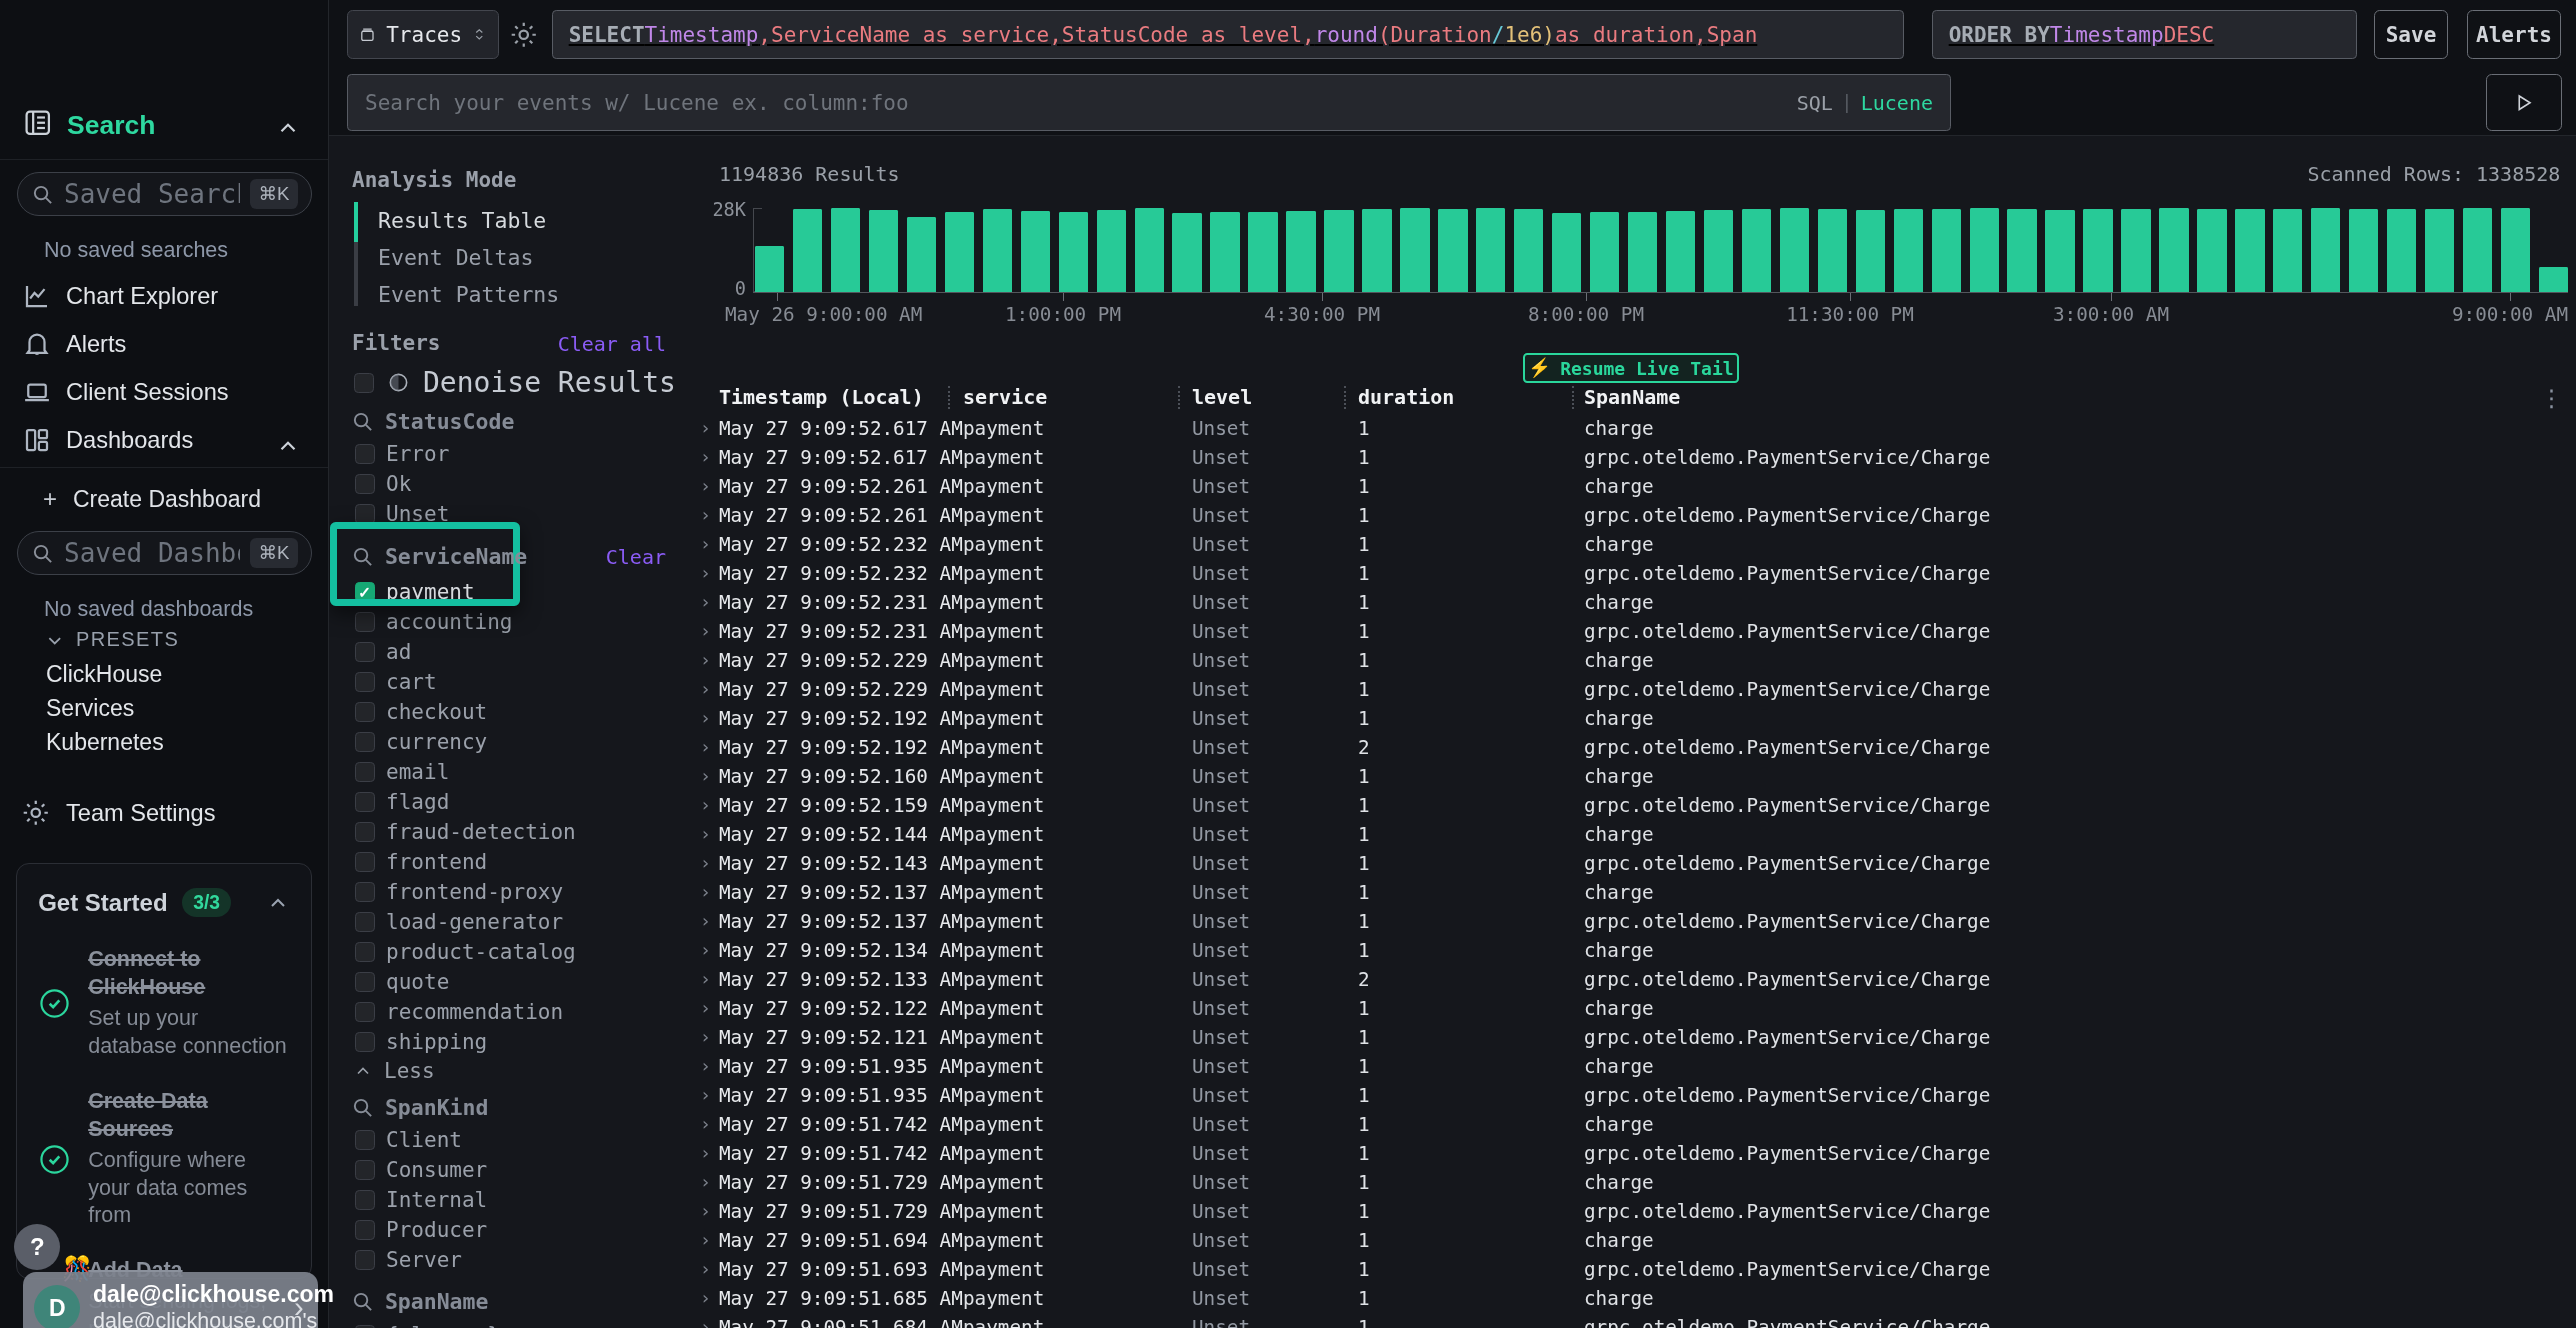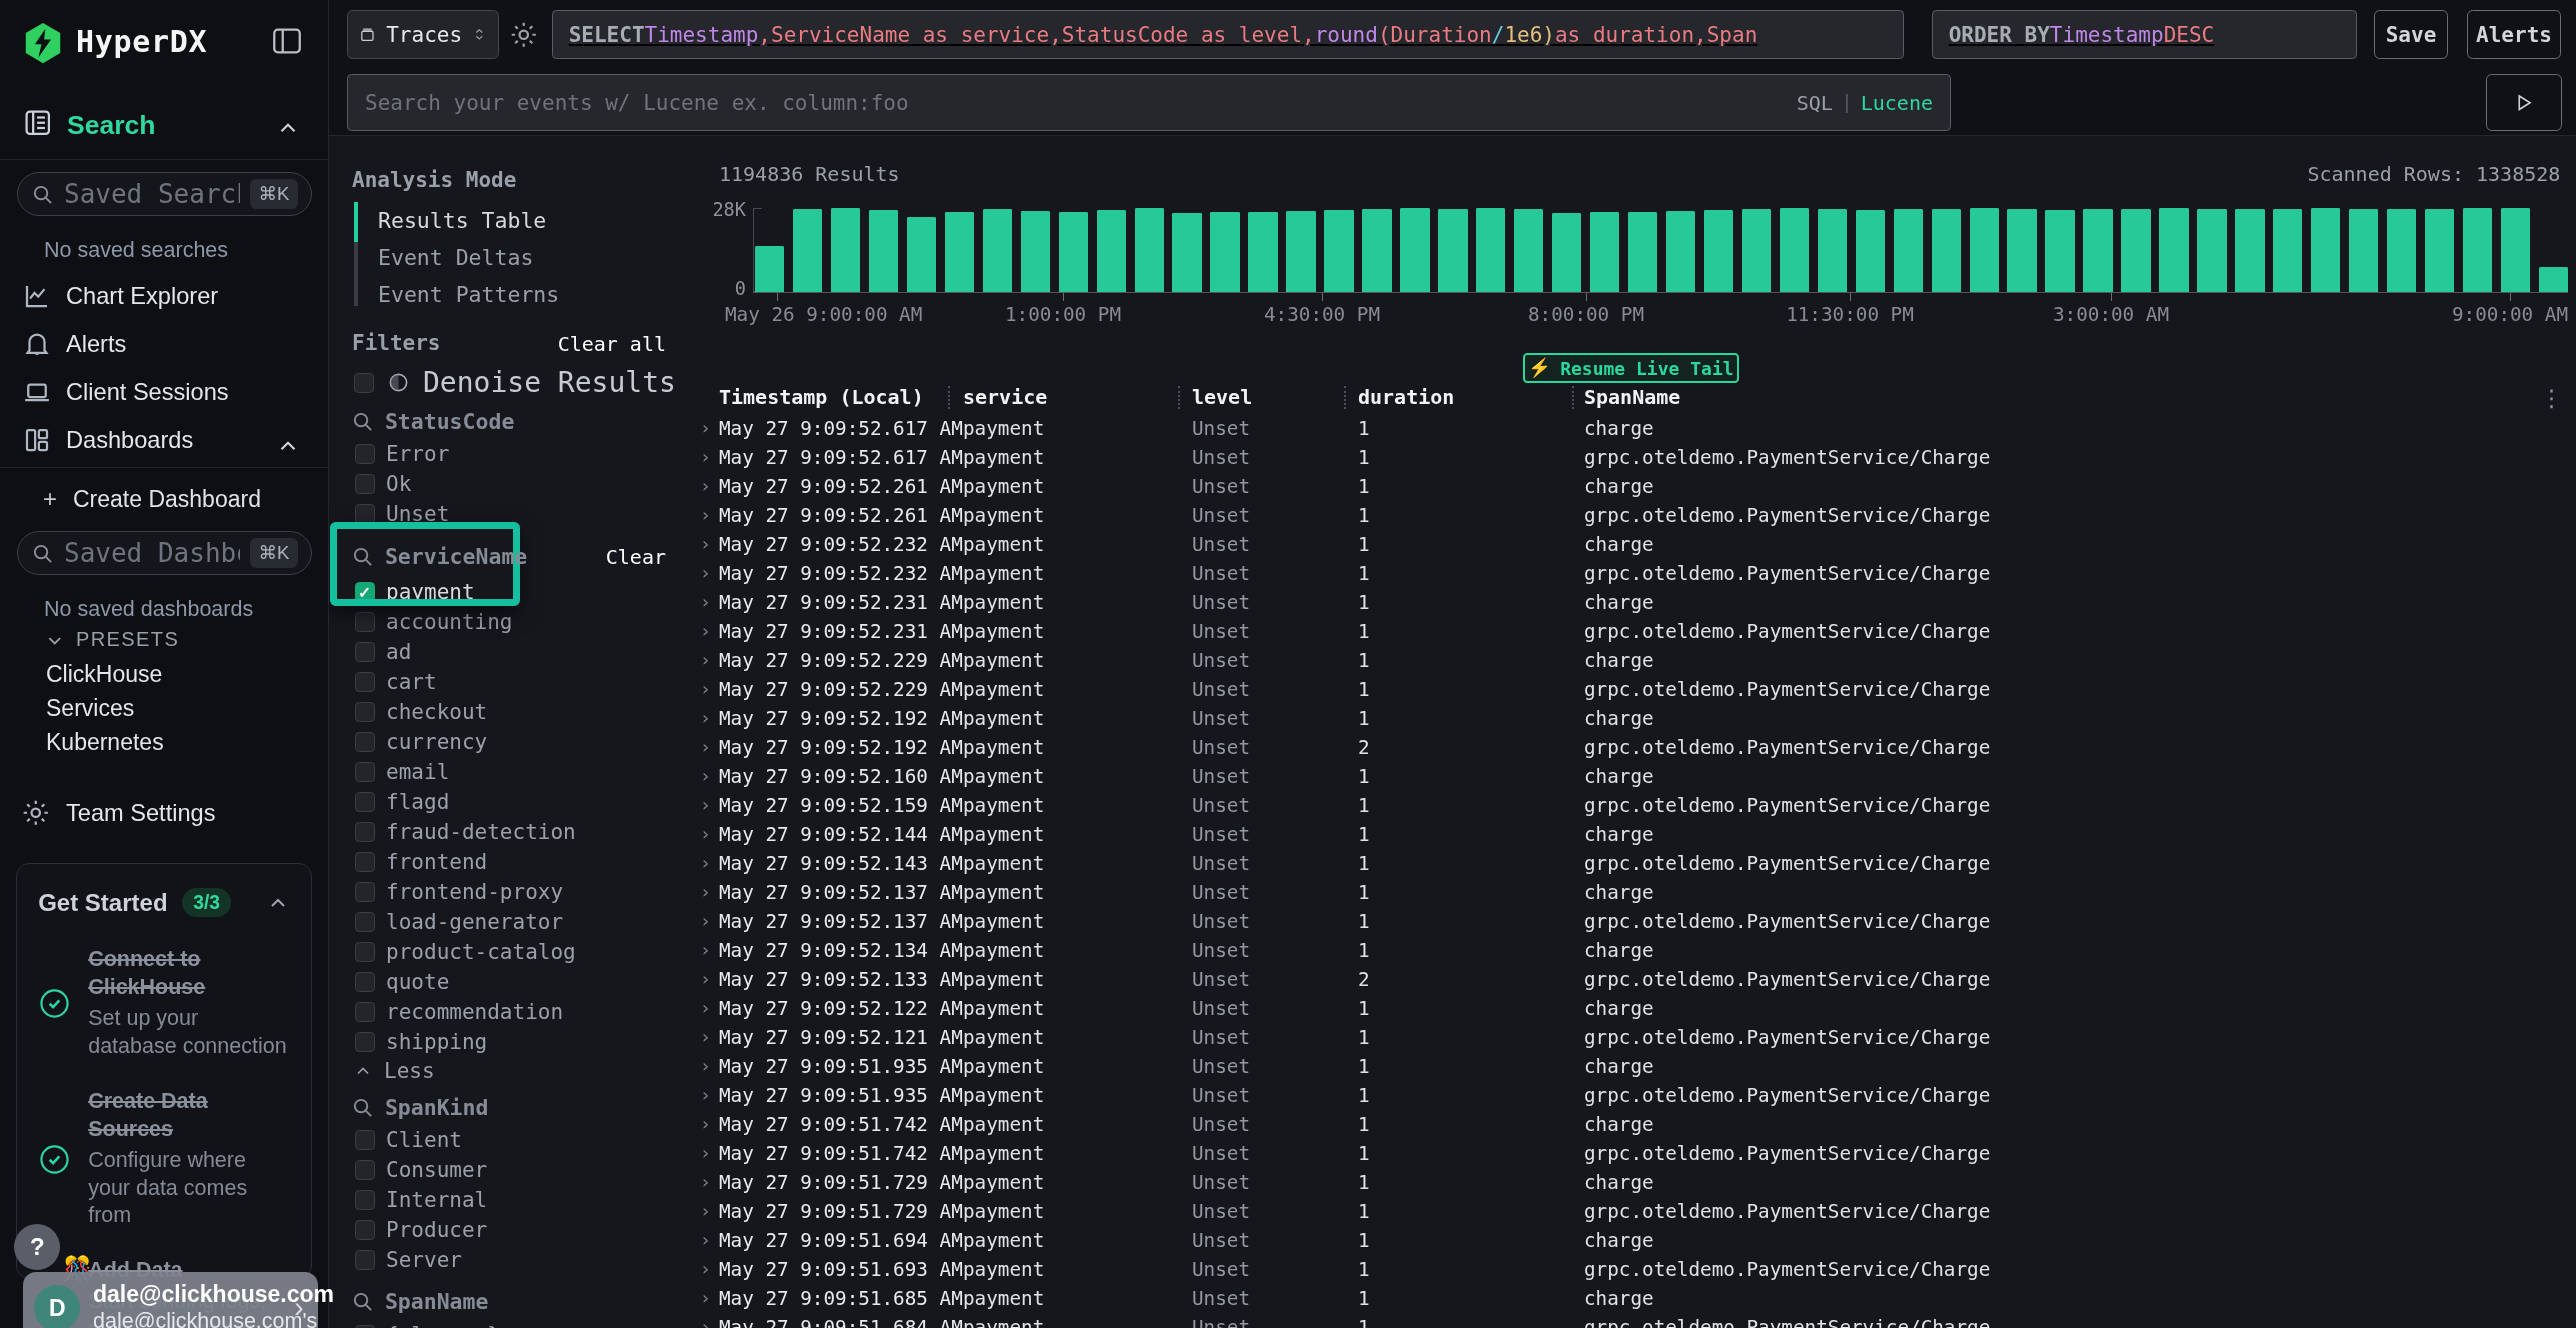--- a/index.html
+++ b/index.html
@@ -104,21 +104,21 @@
   
   .filters { position:absolute; left:0; top:0; width:361px; height:100%; overflow:hidden; }
   .sec-title { position:absolute; left:23px; font-family:"DejaVu Sans Mono",monospace;
                font-weight:bold; font-size:21px; color:#9aa0aa; }
   .rail { position:absolute; left:25px; top:66px; width:3.6px; height:104px; background:#3a3d44; }
   .rail .active-seg { position:absolute; left:0; top:0; width:3.6px; height:40px; background:#24cf9e; }
   .amode-item { position:absolute; left:49px; font-family:"DejaVu Sans Mono",monospace;
                 font-size:21.5px; color:#9aa0aa; cursor:pointer; }
   .amode-item.active { color:#d6dade; }
   .clear-link { position:absolute; right:24px; font-family:"DejaVu Sans Mono",monospace;
-                font-size:20px; color:#ffffff; cursor:pointer; }
+                font-size:20px; color:#8b5cf6; cursor:pointer; }
   .denoise { position:absolute; left:25px; top:230px; display:flex; align-items:center; gap:13px; cursor:pointer; }
   .denoise .lbl { font-family:"DejaVu Sans Mono",monospace; font-size:28px; color:#c6cbd3; }
   .fgroup-hdr { position:absolute; left:21.5px; display:flex; align-items:center; gap:11.4px; }
   .fgroup-hdr .lbl { font-family:"DejaVu Sans Mono",monospace; font-weight:bold; font-size:21.5px; color:#868c97; }
   .fitem { height:30px; display:flex; align-items:center; gap:11.4px; padding-left:2.1px; cursor:pointer; }
   .cb { width:20px; height:20px; border-radius:4.3px; background:#232529; border:1.4px solid #3b3e46;
         flex:0 0 auto; display:flex; align-items:center; justify-content:center;
         font-size:15.7px; color:#fff; cursor:pointer; }
   .cb.checked { background:#16a874; border-color:#16a874; font-weight:bold; }
   .flabel { font-family:"DejaVu Sans Mono",monospace; font-size:21px; color:#9ba1ab; white-space:nowrap; }
@@ -167,35 +167,20 @@
   .trow .c-dur  { left:668px; color:#dfe2e6; }
   .trow .c-span { left:894px; color:#dfe2e6; }
   svg { display:block; }
 </style>
 </head>
 <body>
 
 <div class="app">
 
   <nav class="sidebar">
-    <div class="logo-row">
-      <span class="logo-hex">
-        <svg width="46" height="46" viewBox="0 0 24 24">
-            <path d="M12 1.5 21 6.75v10.5L12 22.5 3 17.25V6.75Z" fill="#2fd05f"></path>
-            <path d="M13.2 4.5 7.8 12.6h3.4l-1.6 6.9 6.6-9.3h-3.6Z" fill="#0d0f13"></path>
-          </svg>
-      </span>
-      <span class="logo-text">HyperDX</span>
-      <span class="panel-toggle">
-        <svg width="34" height="34" viewBox="0 0 24 24" fill="none" stroke="#b9bec6" stroke-width="1.6">
-            <rect x="3" y="4" width="18" height="16" rx="2.5"></rect>
-            <line x1="9" y1="4" x2="9" y2="20"></line>
-          </svg>
-      </span>
-    </div>
 
     <div class="search-item">
       <span class="icon">
         <svg width="31.5" height="31.5" viewBox="0 0 24 24" fill="none" stroke="#ccd2d9" stroke-width="1.7">
             <rect x="3.5" y="3.5" width="17" height="17" rx="2.5"></rect>
             <line x1="8.5" y1="3.5" x2="8.5" y2="20.5"></line>
             <line x1="11.5" y1="8" x2="17.5" y2="8"></line>
             <line x1="11.5" y1="12" x2="17.5" y2="12"></line>
             <line x1="11.5" y1="16" x2="17.5" y2="16"></line>
           </svg>

